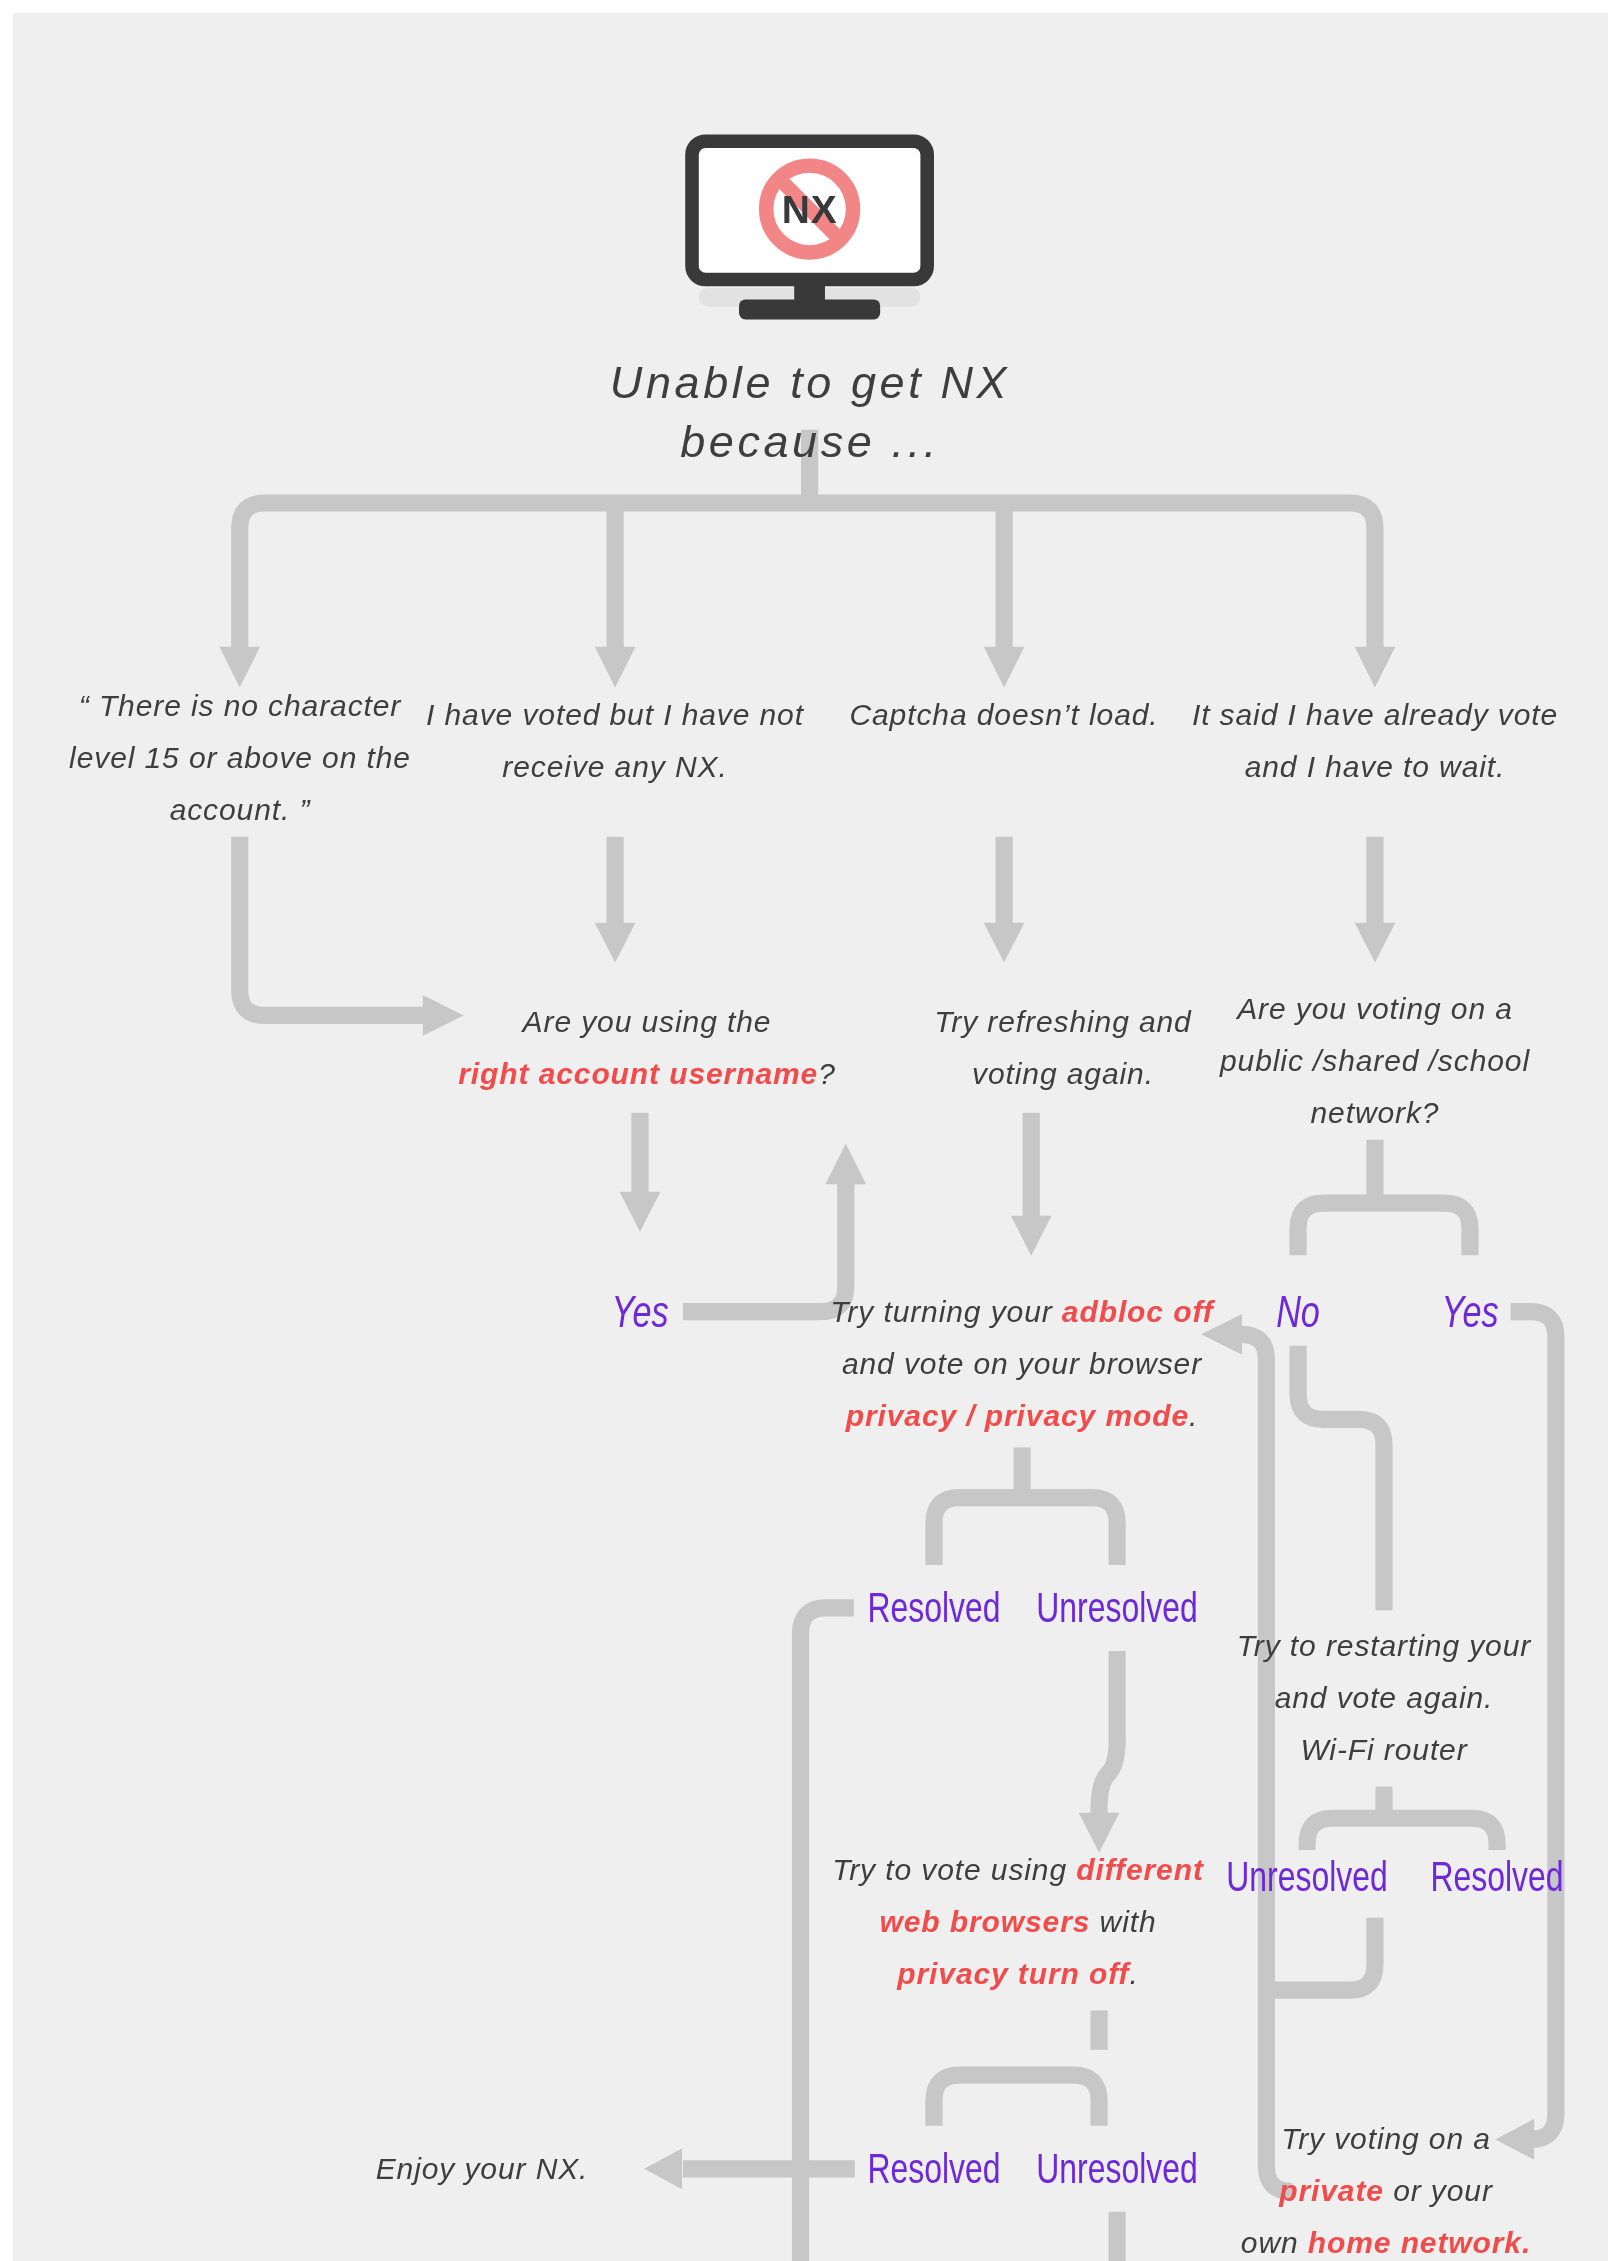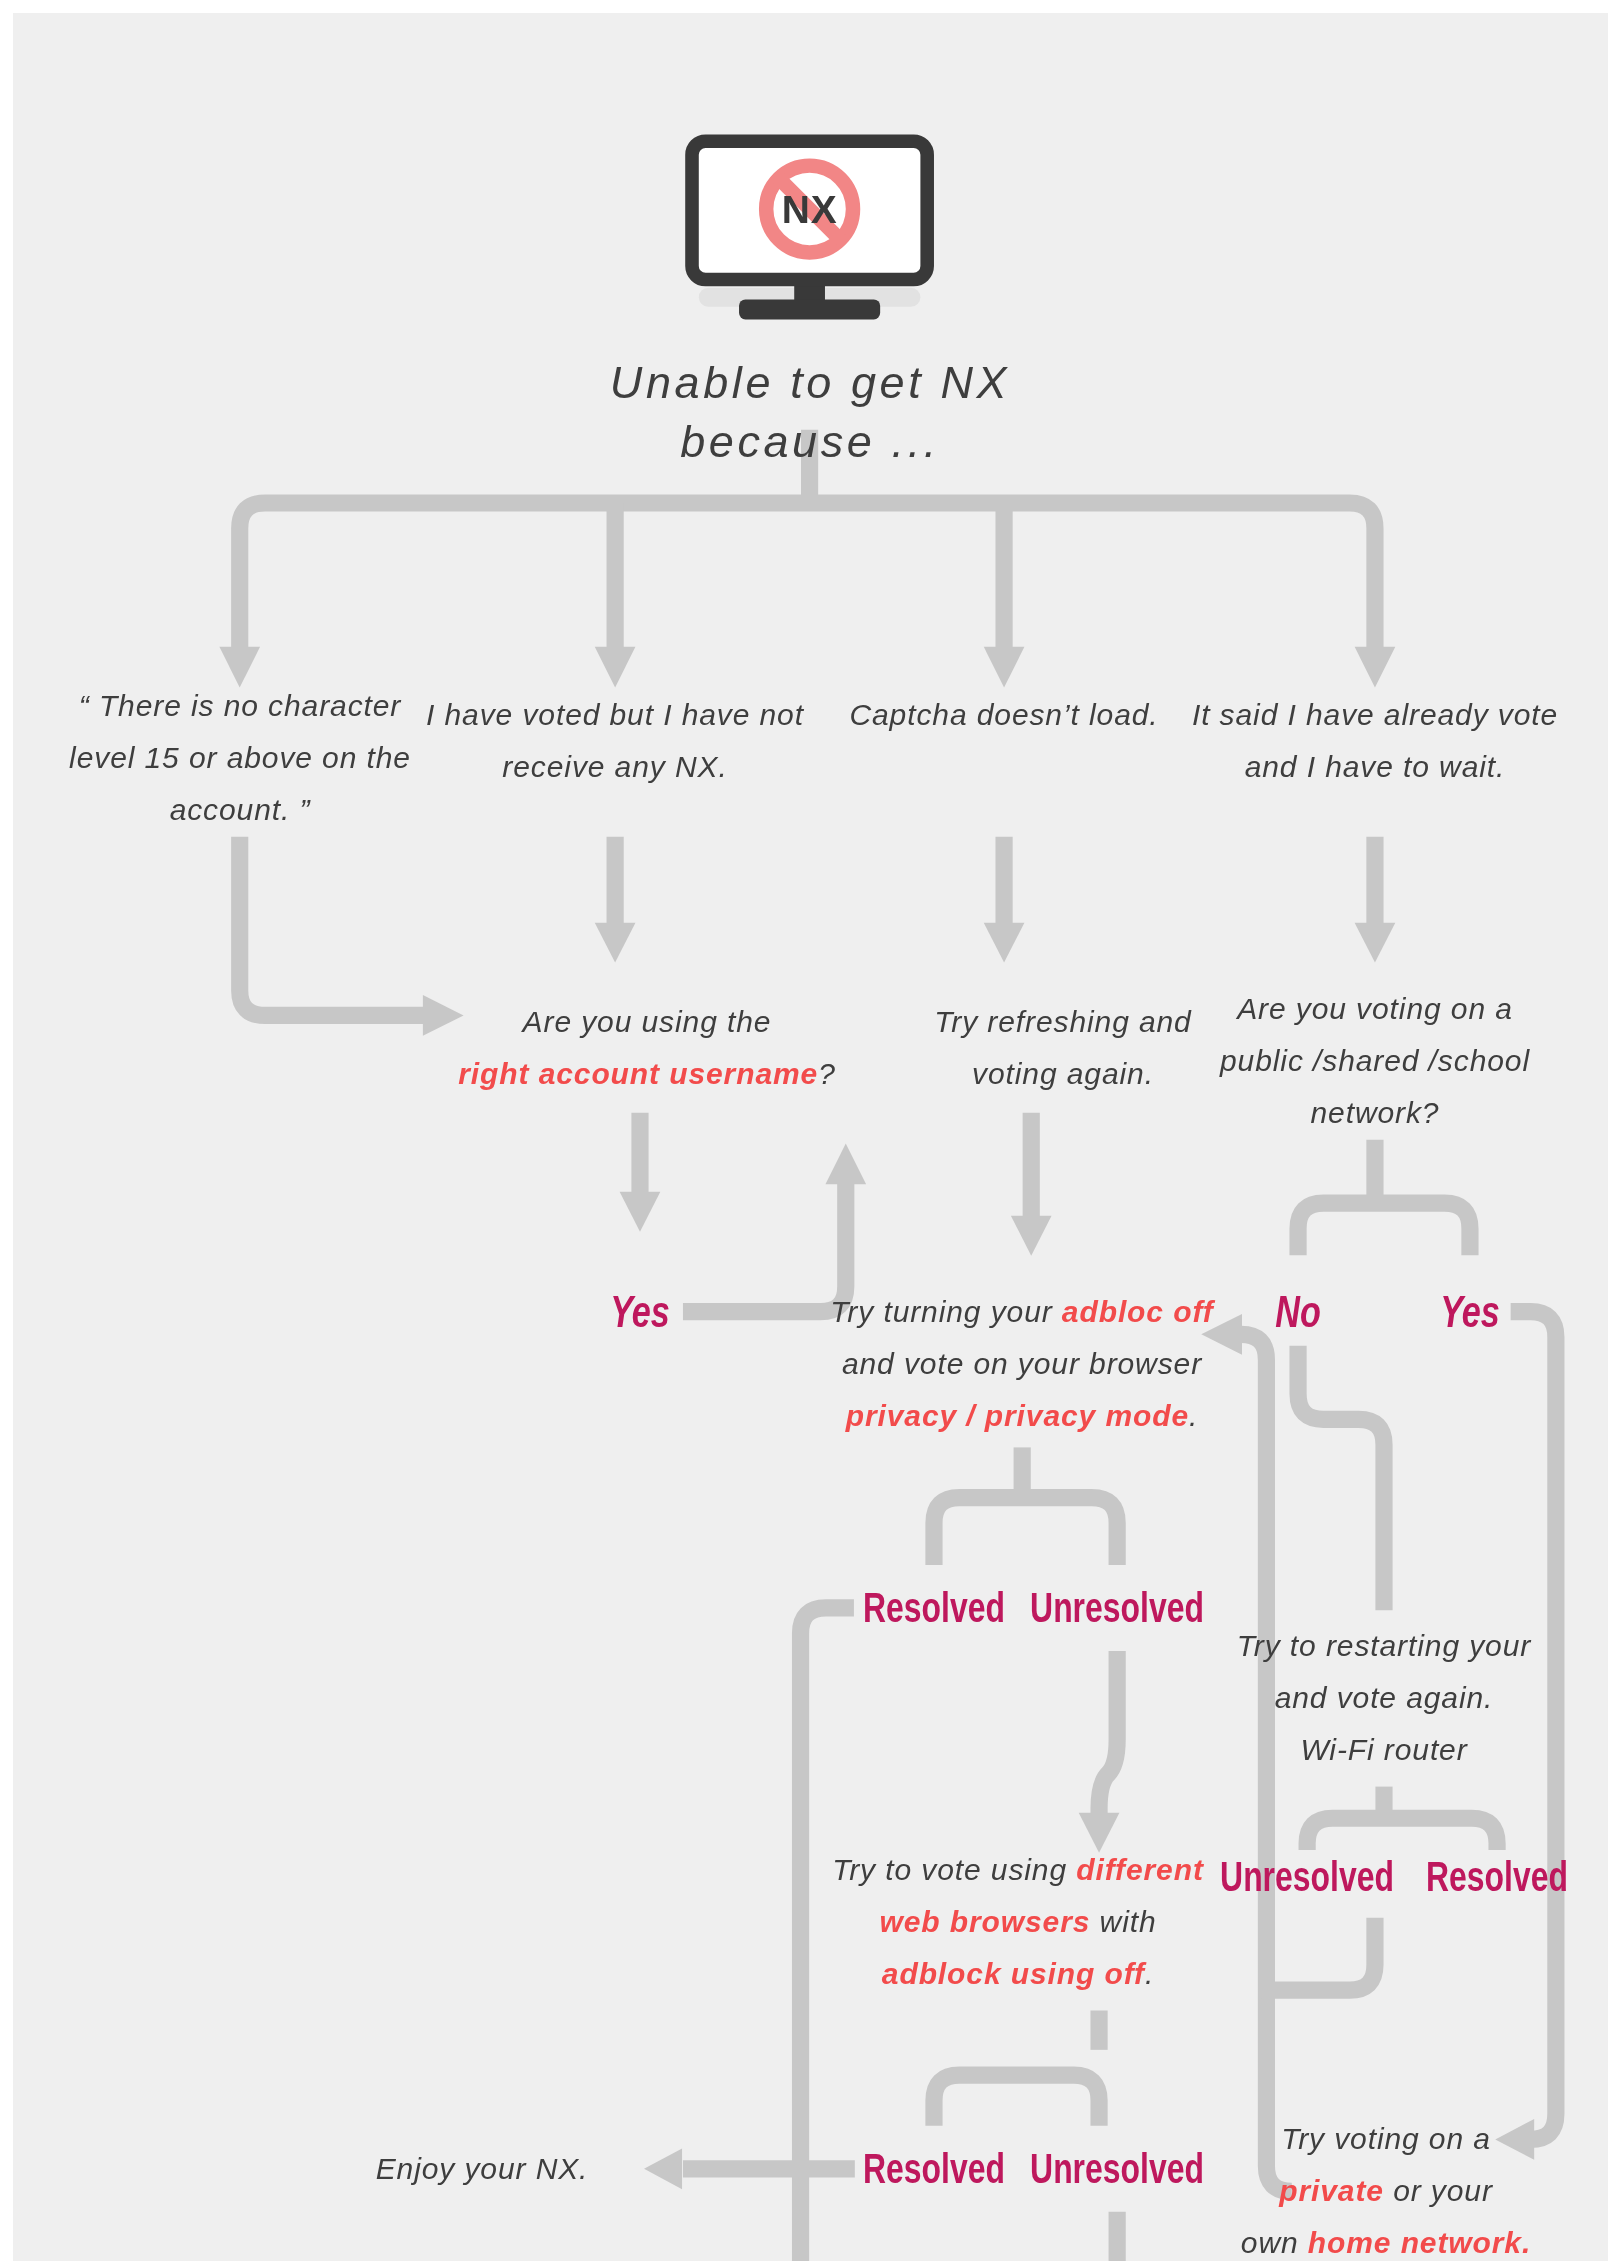--- a/index.html
+++ b/index.html
@@ -14,21 +14,21 @@
   svg.flow{position:absolute;left:0;top:0;width:1621px;height:3291px;}
   .node{
     position:absolute;text-align:center;color:#3e3e3e;
     font-style:italic;font-size:30px;letter-spacing:0.9px;line-height:52px;
     transform:translateX(-50%);white-space:nowrap;
   }
   .node .rd{color:#f24b4b;font-weight:700;}
   .node.big{font-size:45px;letter-spacing:3.6px;line-height:59px;}
   .flowlabel{
     position:absolute;transform:translateX(-50%);text-align:right;
-    color:#be185d;font-weight:700;font-style:normal;font-size:42px;
+    color:#6d28d9;font-weight:400;font-style:normal;font-size:42px;
     line-height:50px;white-space:nowrap;
   }
   .flowlabel .sq{display:inline-block;transform:scaleX(0.76);}
   .flowlabel.yn{font-size:45px;font-style:italic;}
   
   [data-name="title"]{left:810px;top:353px;}
   [data-name="branch-level15"]{left:240px;top:680px;}
   [data-name="branch-voted-no-nx"]{left:615px;top:689px;text-align:center;}
   [data-name="branch-captcha"]{left:1004px;top:689px;}
   [data-name="branch-already-voted"]{left:1375px;top:689px;}
@@ -158,21 +158,21 @@
     <div class="tl"><span class="rd">privacy /  privacy mode</span><span>.</span></div>
   </div>
 <div class="node" data-name="node-wifi">
     <div class="tl"><span>Try to restarting your</span></div>
     <div class="tl"><span>and vote again.</span></div>
     <div class="tl"><span>Wi-Fi router</span></div>
   </div>
 <div class="node" data-name="node-browsers">
     <div class="tl"><span>Try to vote using </span><span class="rd">different</span></div>
     <div class="tl"><span class="rd">web browsers</span><span> with</span></div>
-    <div class="tl"><span class="rd">adblock using off</span><span>.</span></div>
+    <div class="tl"><span class="rd">privacy turn off</span><span>.</span></div>
   </div>
 <div class="node" data-name="node-enjoy">
     <div class="tl"><span>Enjoy your NX.</span></div>
   </div>
 <div class="node" data-name="node-private">
     <div class="tl"><span>Try voting on a</span></div>
     <div class="tl"><span class="rd">private</span><span> or your</span></div>
     <div class="tl"><span>own </span><span class="rd">home network</span><span class="rd">.</span></div>
   </div>
 

